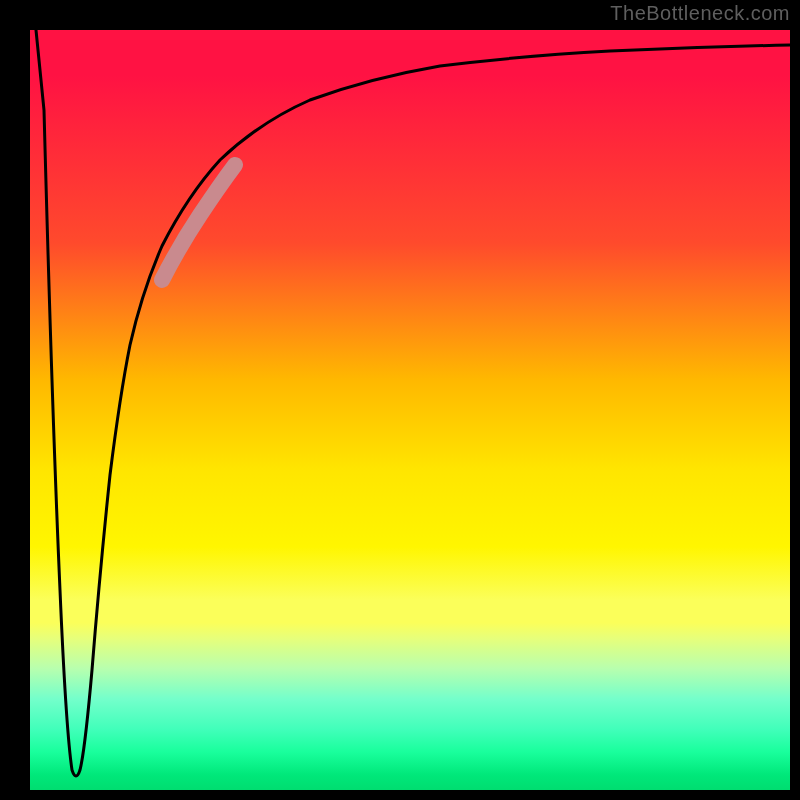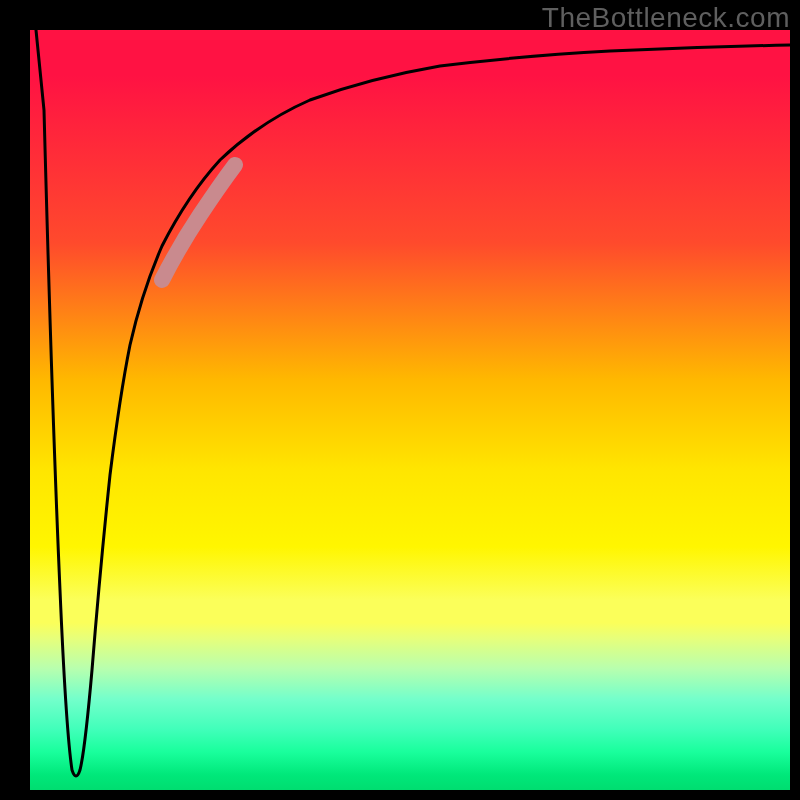--- a/index.html
+++ b/index.html
@@ -14,21 +14,21 @@
     position: relative;
     width: 800px;
     height: 800px;
     background: #000;
   }
   .watermark {
     position: absolute;
     top: 2px;
     right: 10px;
     font-family: Arial, Helvetica, sans-serif;
-    font-size: 28px;
+    font-size: 20px;
     color: #5f5f5f;
     letter-spacing: 0.5px;
     z-index: 5;
     text-align: right;
   }
   .plot {
     position: absolute;
     left: 30px;
     top: 30px;
     width: 760px;

